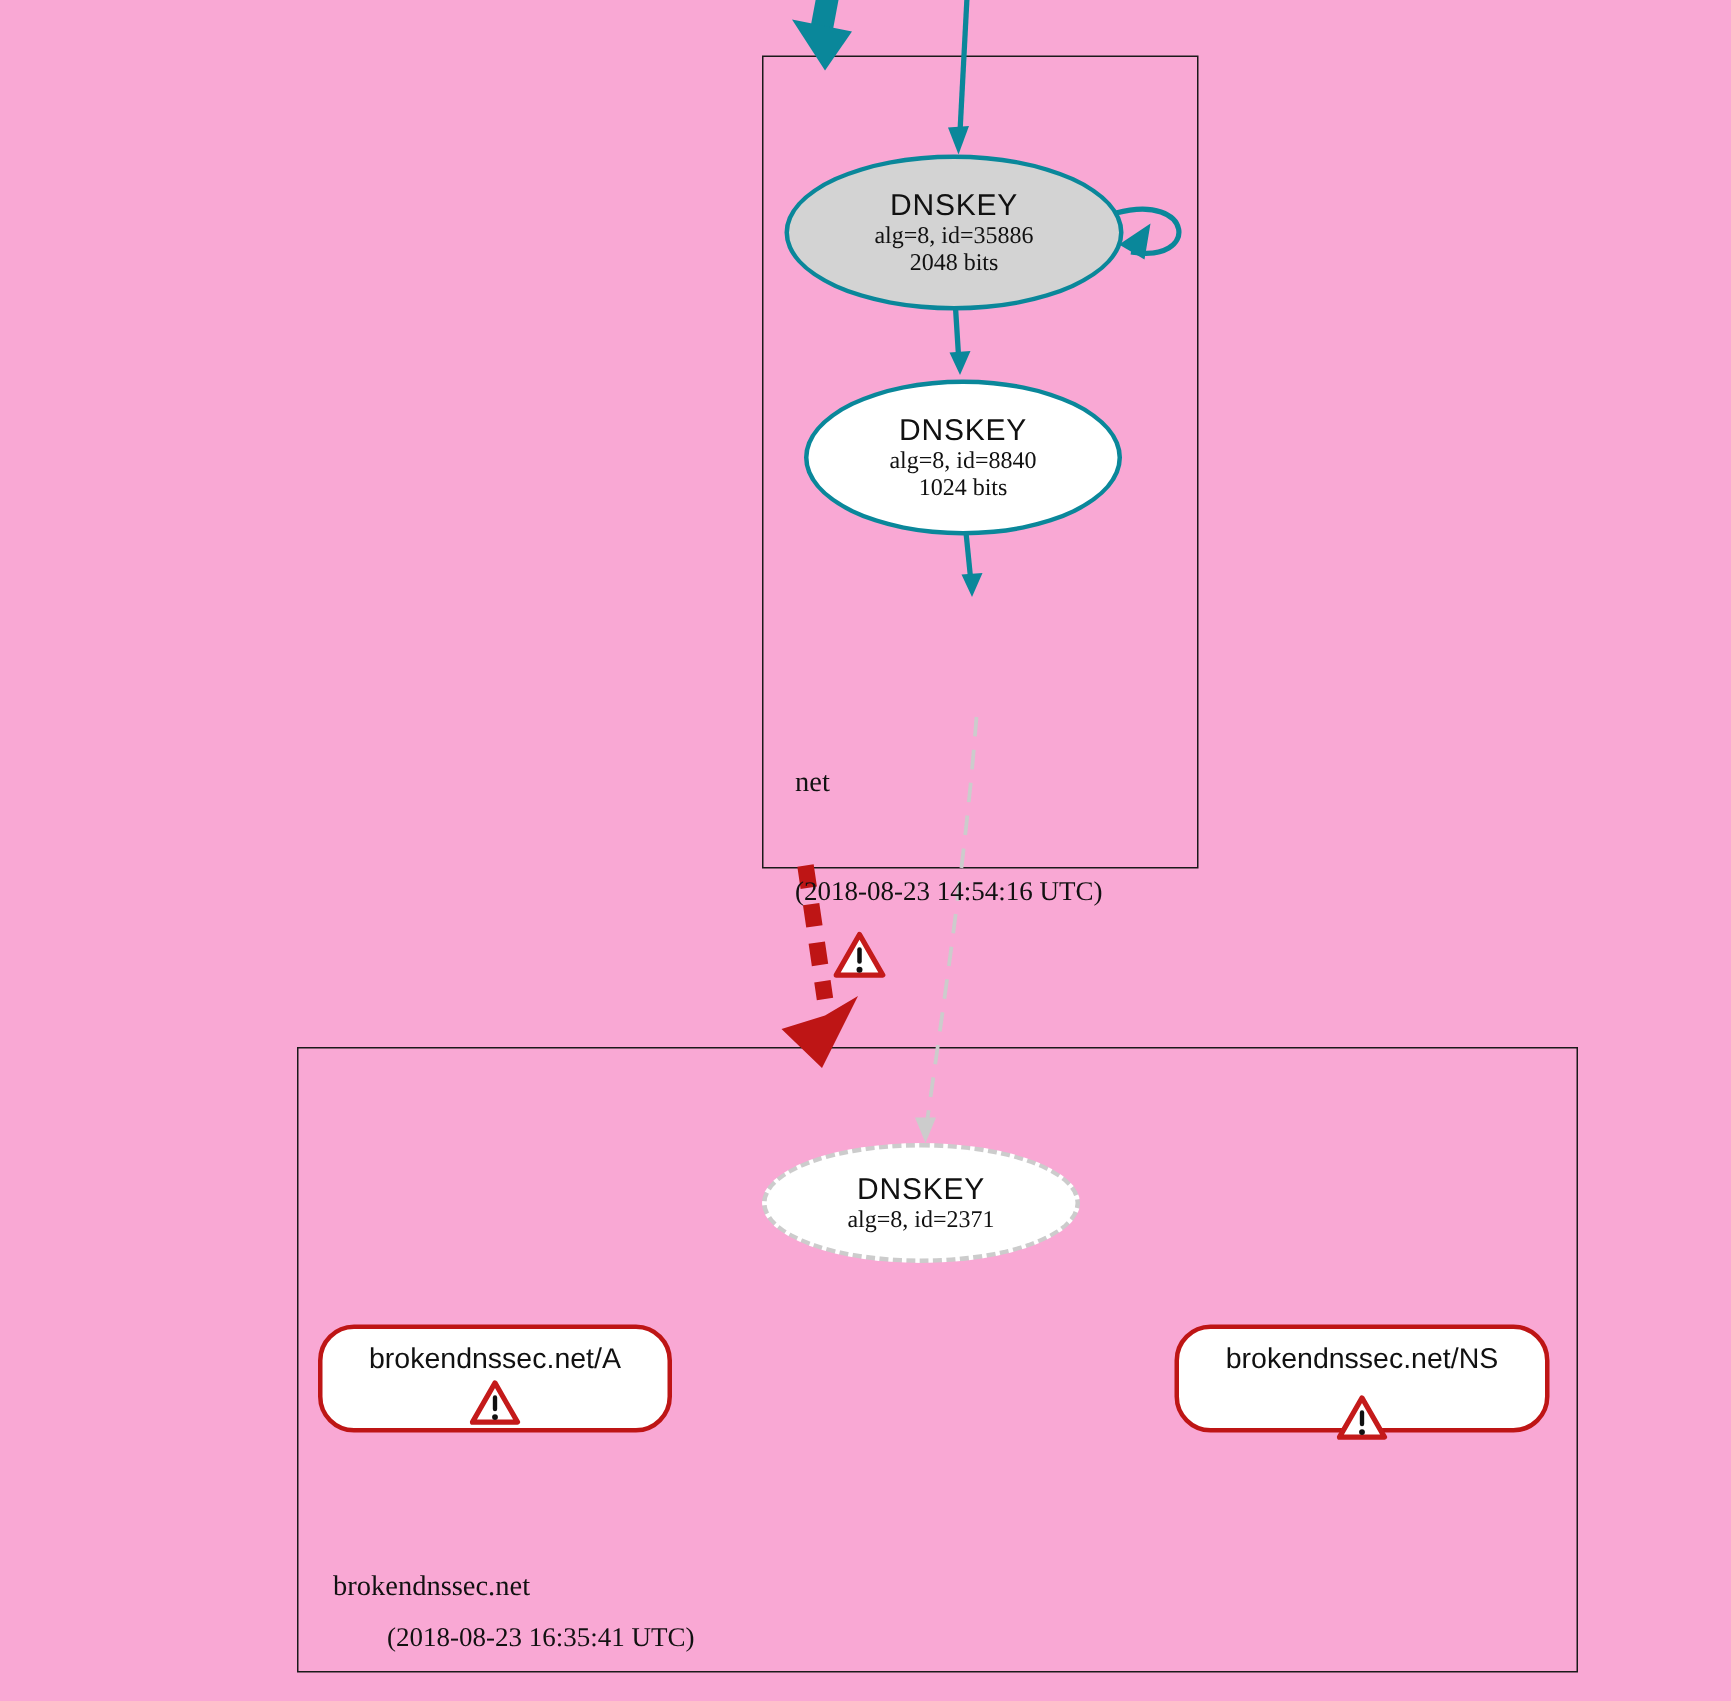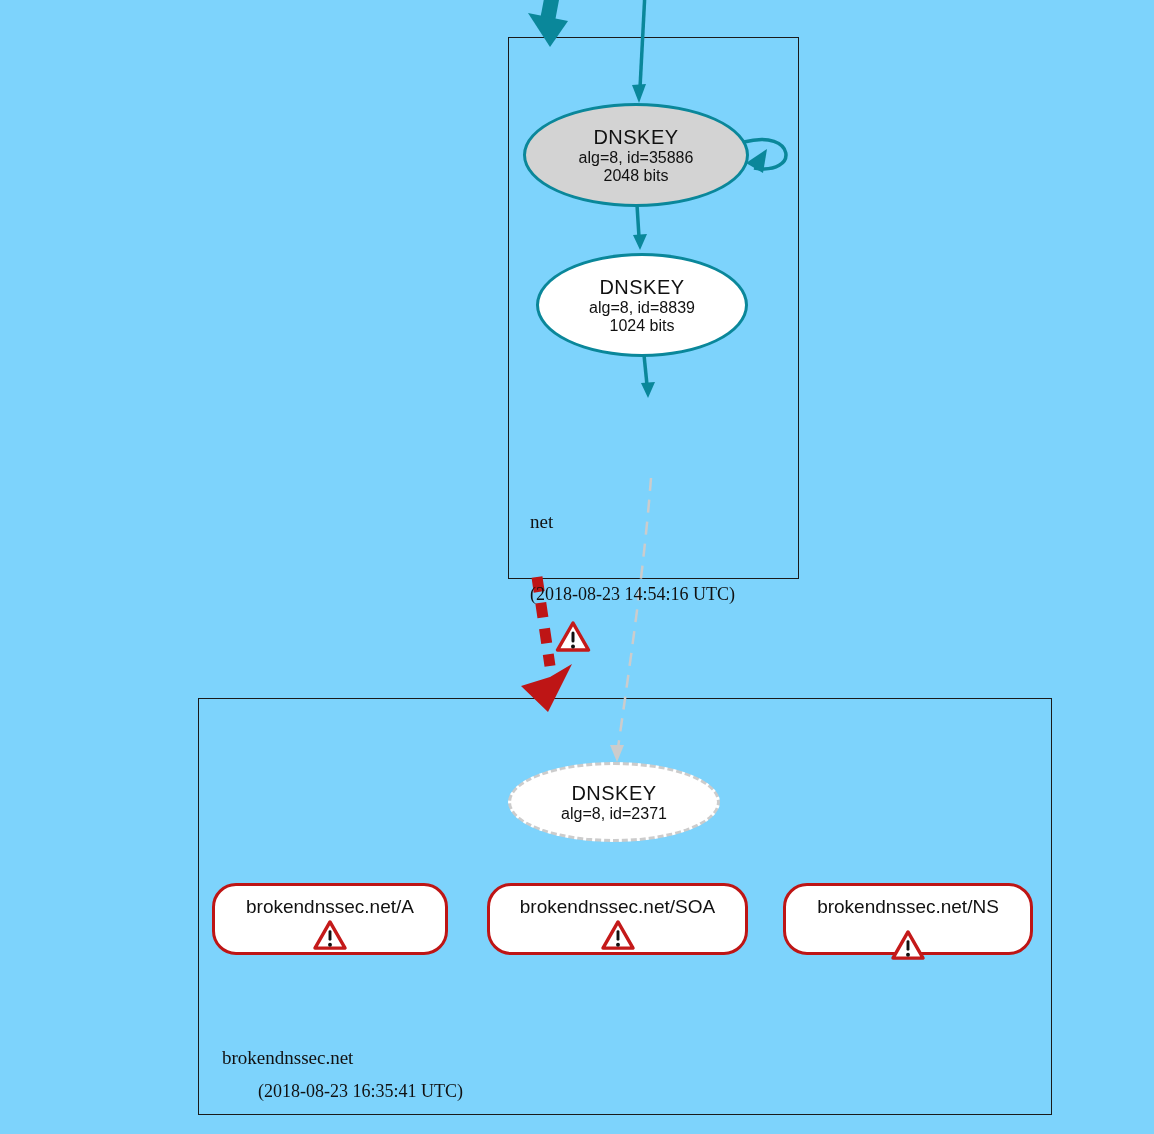--- a/index.html
+++ b/index.html
@@ -5,21 +5,21 @@
   html, body {
     margin: 0;
     padding: 0;
     background: #ffffff;
     font-family: "Liberation Sans", sans-serif;
   }
   .canvas {
     position: relative;
     width: 1154px;
     height: 1134px;
-    background: #7dd3fc;
+    background: #f9a8d4;
     overflow: hidden;
   }
   .zone-box {
     position: absolute;
     border: 1px solid #1a1a1a;
     background: transparent;
     z-index: 1;
   }
   .net-box   { left: 508px; top: 37px;  width: 289px; height: 540px; }
   .broken-box{ left: 198px; top: 698px; width: 852px; height: 415px; }
@@ -52,21 +52,21 @@
     border: 3px dashed #cccccc; border-radius: 50%;
   }
   .node-title {
     font-family: "Liberation Sans", sans-serif;
     font-size: 20px;
     color: #111111;
     line-height: 23px;
     letter-spacing: 0.5px;
   }
   .node-detail {
-    font-family: Liberation Sans, sans-serif;
+    font-family: Liberation Serif, serif;
     font-size: 16px;
     color: #111111;
     line-height: 18px;
   }
 
   .rrset {
     position: absolute;
     z-index: 3;
     top: 883px;
     height: 72px;
@@ -162,21 +162,21 @@
   </svg>
 
   <div class="node ellipse ksk">
     <div class="node-title">DNSKEY</div>
     <div class="node-detail">alg=8, id=35886</div>
     <div class="node-detail">2048 bits</div>
   </div>
 
   <div class="node ellipse zsk">
     <div class="node-title">DNSKEY</div>
-    <div class="node-detail">alg=8, id=8839</div>
+    <div class="node-detail">alg=8, id=8840</div>
     <div class="node-detail">1024 bits</div>
   </div>
 
 
   <div class="zone-label net-name">net</div>
   <div class="zone-ts net-ts">(2018-08-23 14:54:16 UTC)</div>
 
   <div class="warning-standalone">
     <svg viewBox="0 0 36 33" width="36" height="33">
       <path d="M18 3 L33.5 30 L2.5 30 Z" fill="#ffffff" stroke="#c41a1a" stroke-width="3.5" stroke-linejoin="round"></path>
@@ -194,30 +194,20 @@
     <div class="rrset-label">brokendnssec.net/A</div>
     <div class="warning-icon-box">
       <svg viewBox="0 0 36 33" width="36" height="32">
         <path d="M18 3 L33.5 30 L2.5 30 Z" fill="#ffffff" stroke="#c41a1a" stroke-width="3.5" stroke-linejoin="round"></path>
         <rect x="16.5" y="11.5" width="3" height="11" rx="1.5" fill="#111111"></rect>
         <circle cx="18" cy="26.5" r="2" fill="#111111"></circle>
       </svg>
     </div>
   </div>
 
-  <div class="rrset rrset-soa">
-    <div class="rrset-label">brokendnssec.net/SOA</div>
-    <div class="warning-icon-box">
-      <svg viewBox="0 0 36 33" width="36" height="32">
-        <path d="M18 3 L33.5 30 L2.5 30 Z" fill="#ffffff" stroke="#c41a1a" stroke-width="3.5" stroke-linejoin="round"></path>
-        <rect x="16.5" y="11.5" width="3" height="11" rx="1.5" fill="#111111"></rect>
-        <circle cx="18" cy="26.5" r="2" fill="#111111"></circle>
-      </svg>
-    </div>
-  </div>
 
   <div class="rrset rrset-ns">
     <div class="rrset-label">brokendnssec.net/NS</div>
     <div class="warning-icon-box">
       <svg viewBox="0 0 36 33" width="36" height="32">
         <path d="M18 3 L33.5 30 L2.5 30 Z" fill="#ffffff" stroke="#c41a1a" stroke-width="3.5" stroke-linejoin="round"></path>
         <rect x="16.5" y="11.5" width="3" height="11" rx="1.5" fill="#111111"></rect>
         <circle cx="18" cy="26.5" r="2" fill="#111111"></circle>
       </svg>
     </div>

